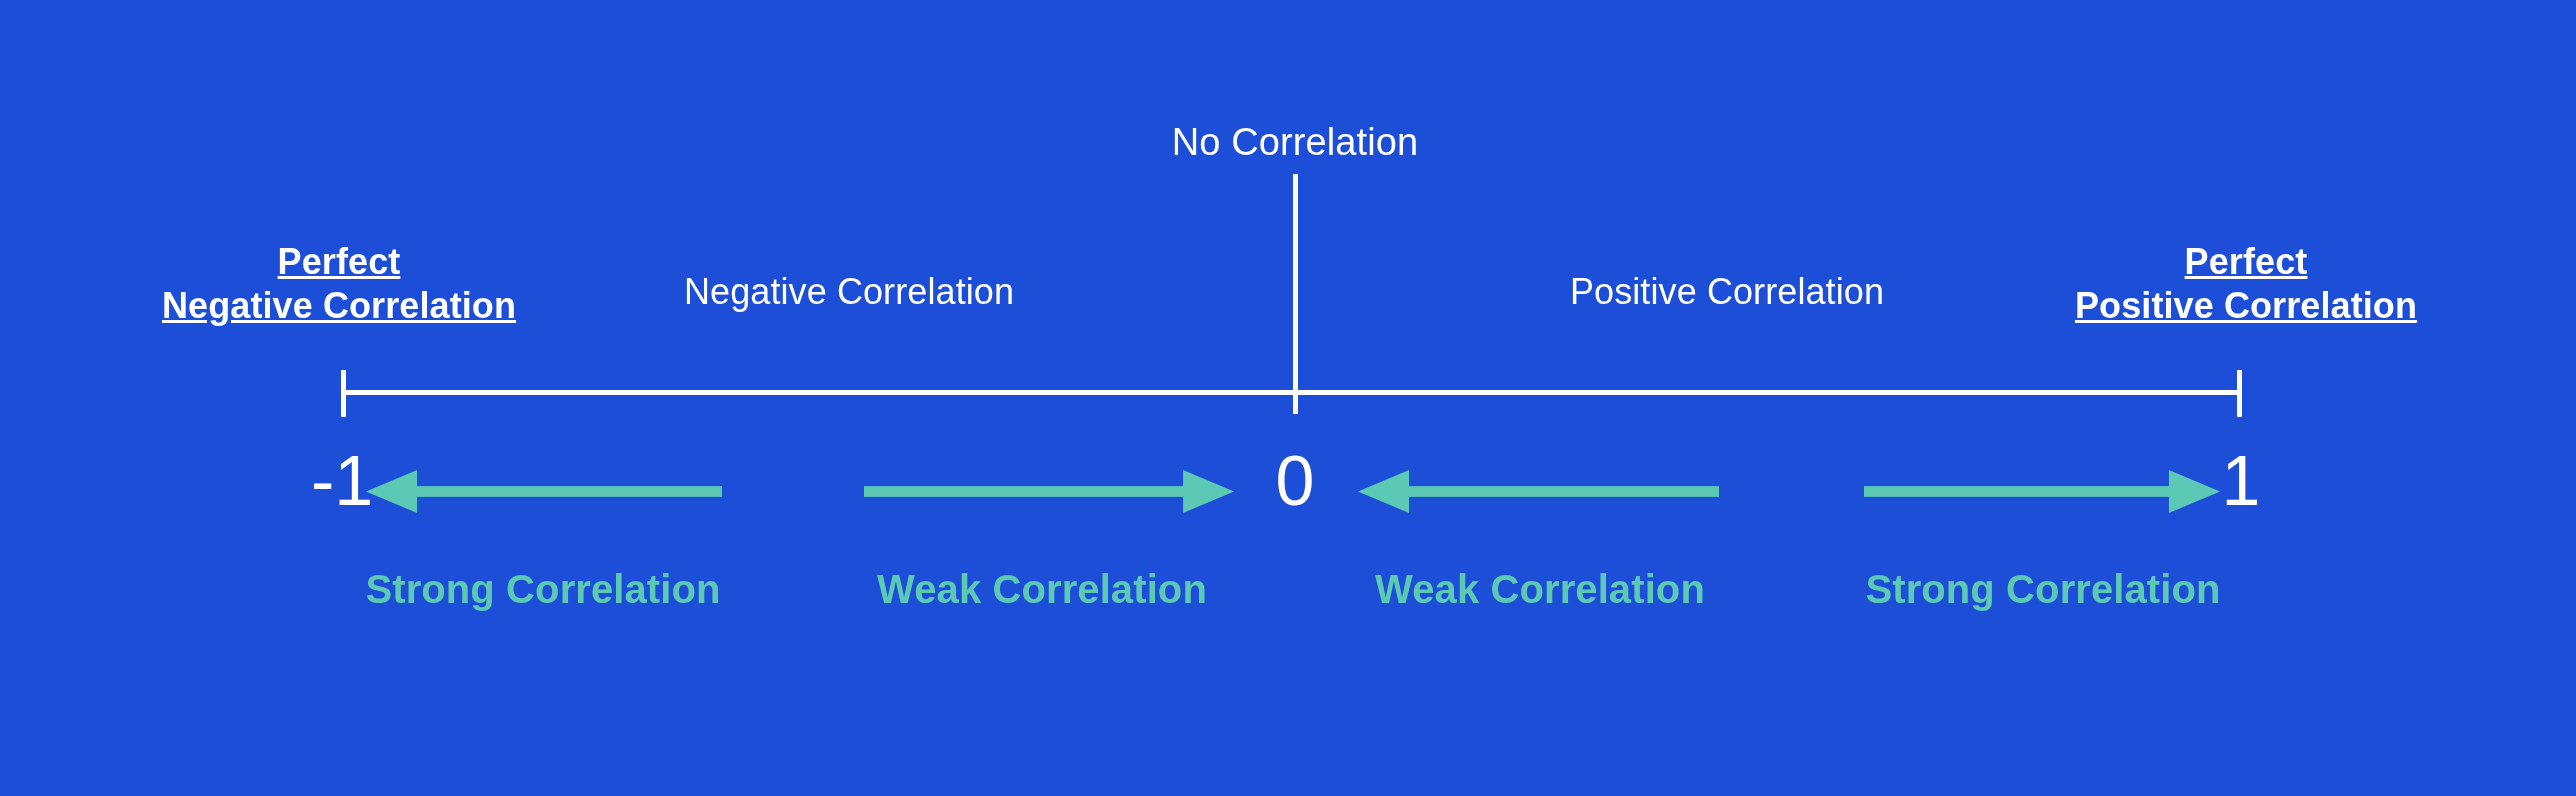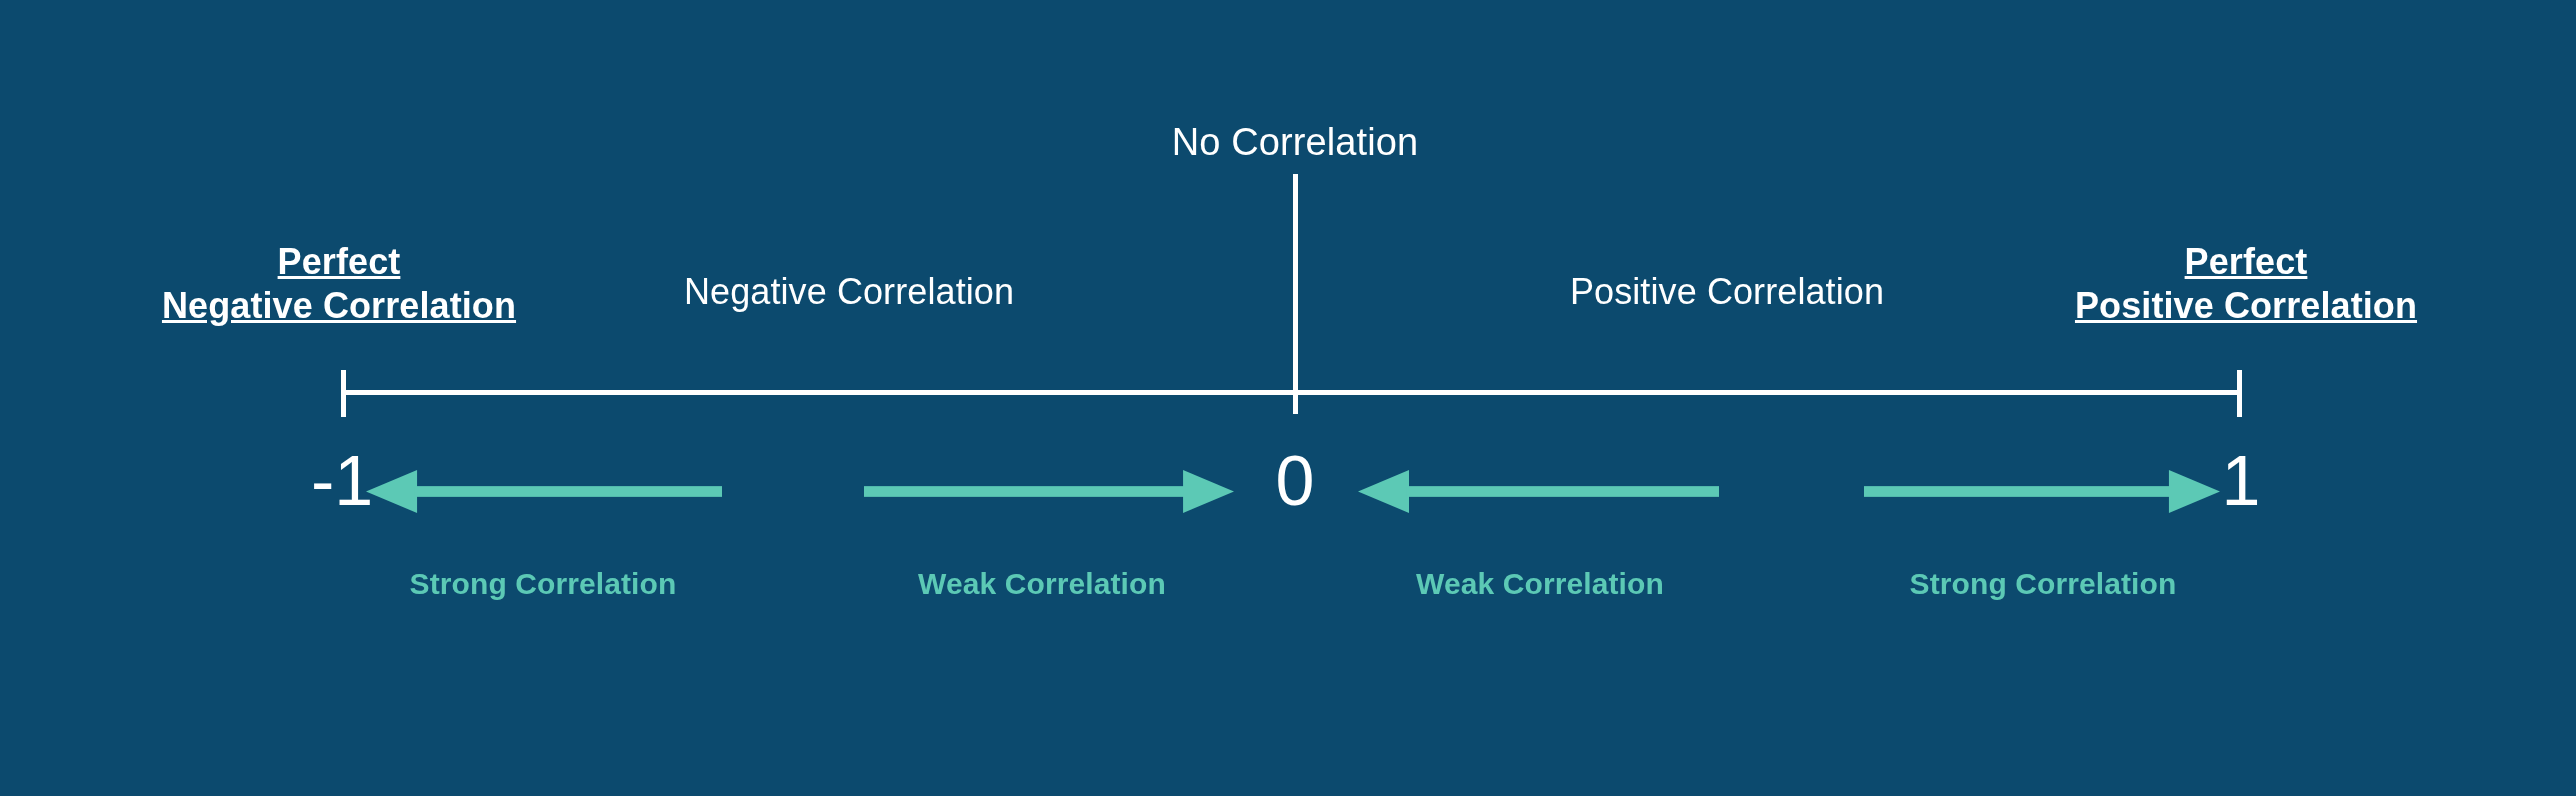--- a/index.html
+++ b/index.html
@@ -12,21 +12,21 @@
     height: 797px;
     overflow: hidden;
     font-family: "Liberation Sans", sans-serif;
     -webkit-font-smoothing: antialiased;
   }
 
   #stage {
     position: relative;
     width: 2576px;
     height: 797px;
-    background: #0c4a6e;
+    background: #1d4ed8;
   }
 
   
   .lbl {
     position: absolute;
     color: #ffffff;
     text-align: center;
     white-space: nowrap;
     line-height: 1.22;
     letter-spacing: 0.1px;
@@ -105,21 +105,21 @@
     height: 43px;
   }
   .arrow svg { display: block; overflow: visible; }
 
   
   .cap {
     position: absolute;
     top: 567px;
     transform: translateX(-50%);
     color: #5cc9b5;
-    font-size: 30px;
+    font-size: 40px;
     font-weight: 600;
     white-space: nowrap;
     text-align: center;
     letter-spacing: 0.1px;
   }
 </style>
 </head>
 <body>
 
 <div id="stage">

